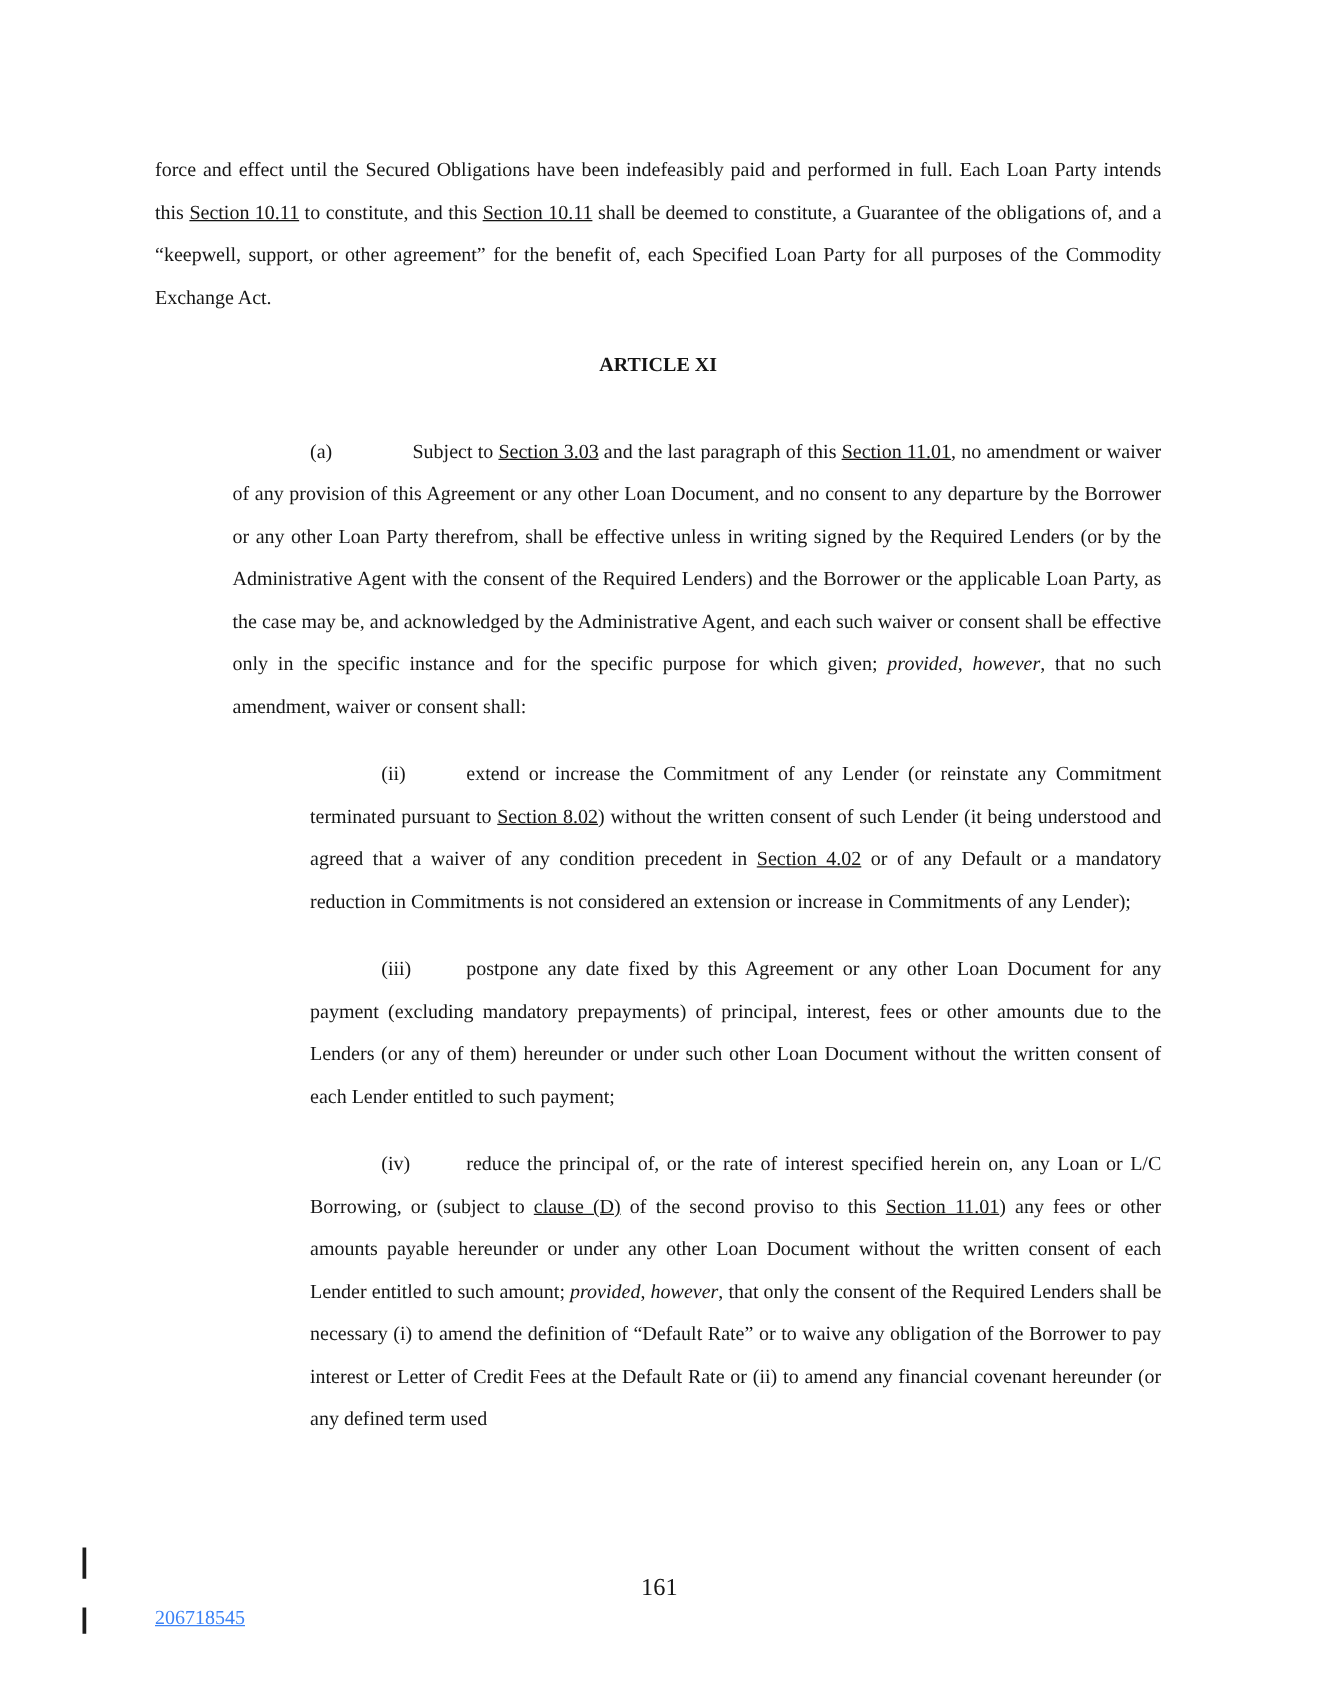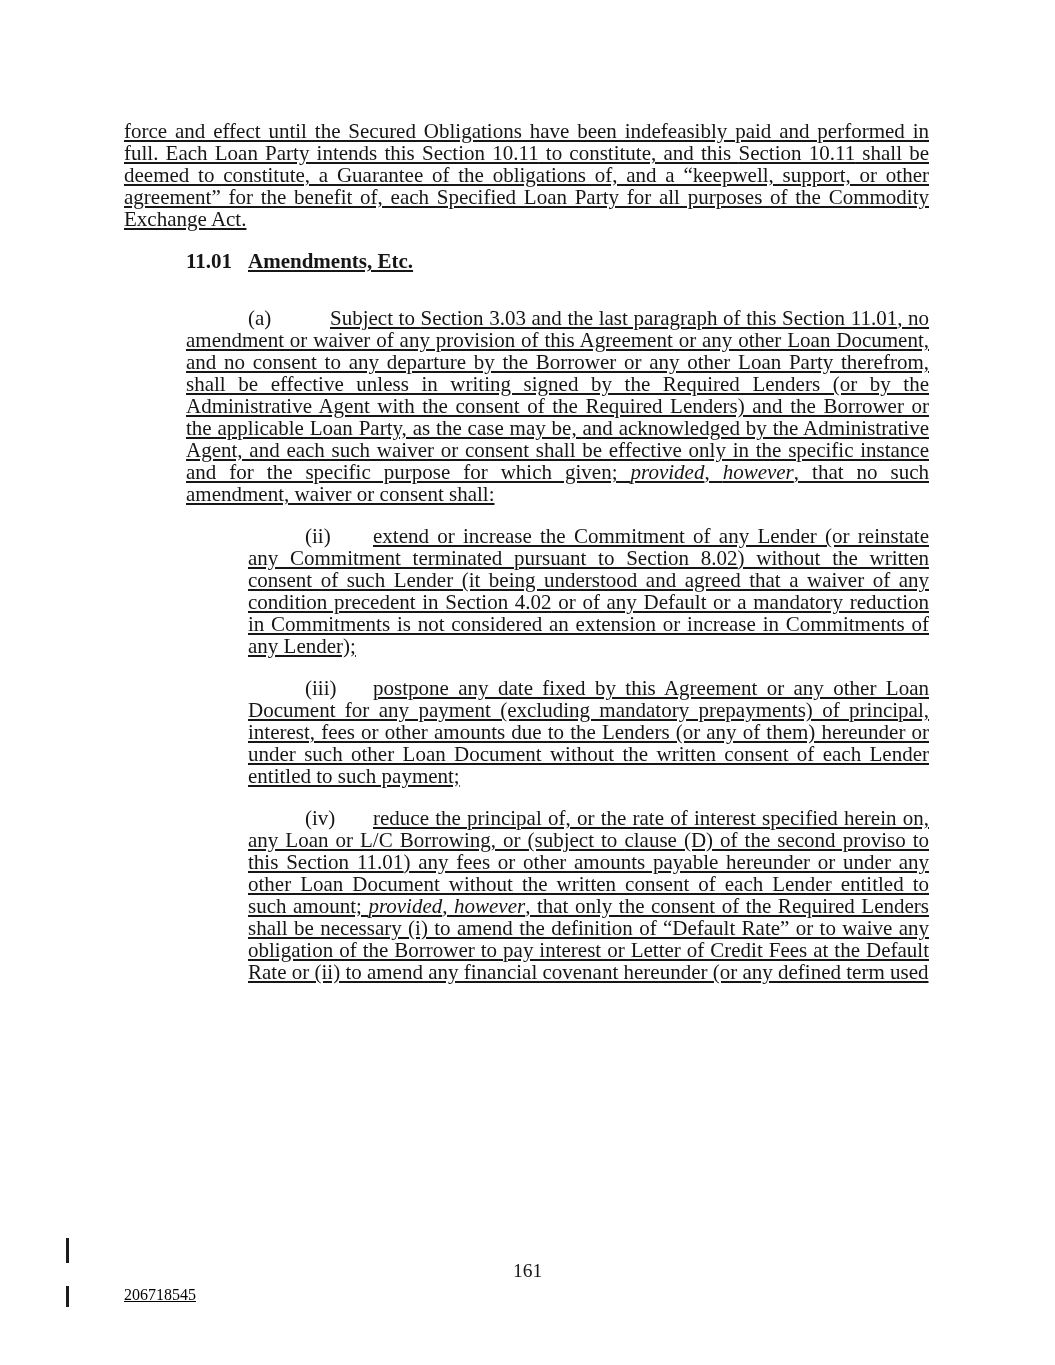--- a/index.html
+++ b/index.html
@@ -14,24 +14,23 @@
     background: #ffffff;
     overflow: hidden;
     font-family: "Liberation Serif", serif;
     color: #161616;
   }
   .content {
     position: absolute;
     left: 124px;
     top: 120px;
     width: 805px;
-    font-size: 21px;
-    line-height: 22px;
+    font-size: 16px;
+    line-height: 34px;
     text-align: justify;
-    text-decoration: underline;
   }
   .par {
     margin: 0 0 20px 0;
   }
   .heading-center {
     text-align: center;
     font-weight: bold;
     margin: 0 0 24px 0;
   }
   .heading-center .u-head { text-decoration: underline; }
@@ -78,36 +77,36 @@
     width: 1055px;
     text-align: center;
     font-size: 19.5px;
     color: #161616;
   }
   .footer-link {
     position: absolute;
     left: 124px;
     top: 1286px;
     font-size: 16px;
-    color: #000000;
+    color: #3b82f6;
     text-decoration: underline;
     cursor: pointer;
   }
 </style>
 </head>
 <body>
 
 <div class="page">
 
   <div class="content">
     <p class="par"><span>force and effect until the Secured Obligations have been indefeasibly paid and performed in full. Each Loan Party intends this </span><span class="u">Section 10.11</span><span> to constitute, and this </span><span class="u">Section 10.11</span><span> shall be deemed to constitute, a Guarantee of the obligations of, and a “keepwell, support, or other agreement” for the benefit of, each Specified Loan Party for all purposes of the Commodity Exchange Act.</span></p>
 
+    <p class="heading-center">ARTICLE XI</p>
 
 
-    <p class="section-heading"><span class="sec-num">11.01</span><span class="sec-title">Amendments, Etc</span><span>.</span></p>
 
     <p class="par par-a"><span class="label">(a)</span><span>Subject to </span><span class="u">Section 3.03</span><span> and the last paragraph of this </span><span class="u">Section 11.01</span><span>, no amendment or waiver of any provision of this Agreement or any other Loan Document, and no consent to any departure by the Borrower or any other Loan Party therefrom, shall be effective unless in writing signed by the Required Lenders (or by the Administrative Agent with the consent of the Required Lenders) and the Borrower or the applicable Loan Party, as the case may be, and acknowledged by the Administrative Agent, and each such waiver or consent shall be effective only in the specific instance and for the specific purpose for which given; </span><span class="i">provided</span><span>, </span><span class="i">however</span><span>, that no such amendment, waiver or consent shall:</span></p>
 
 
     <p class="par item"><span class="label">(ii)</span><span>extend or increase the Commitment of any Lender (or reinstate any Commitment terminated pursuant to </span><span class="u">Section 8.02</span><span>) without the written consent of such Lender (it being understood and agreed that a waiver of any condition precedent in </span><span class="u">Section 4.02</span><span> or of any Default or a mandatory reduction in Commitments is not considered an extension or increase in Commitments of any Lender);</span></p>
 
     <p class="par item"><span class="label">(iii)</span><span>postpone any date fixed by this Agreement or any other Loan Document for any payment (excluding mandatory prepayments) of principal, interest, fees or other amounts due to the Lenders (or any of them) hereunder or under such other Loan Document without the written consent of each Lender entitled to such payment;</span></p>
 
     <p class="par item"><span class="label">(iv)</span><span>reduce the principal of, or the rate of interest specified herein on, any Loan or L/C Borrowing, or (subject to </span><span class="u">clause (D)</span><span> of the second proviso to this </span><span class="u">Section 11.01</span><span>) any fees or other amounts payable hereunder or under any other Loan Document without the written consent of each Lender entitled to such amount; </span><span class="i">provided</span><span>, </span><span class="i">however</span><span>, that only the consent of the Required Lenders shall be necessary (i) to amend the definition of “Default Rate” or to waive any obligation of the Borrower to pay interest or Letter of Credit Fees at the Default Rate or (ii) to amend any financial covenant hereunder (or any defined term used</span></p>
   </div>

